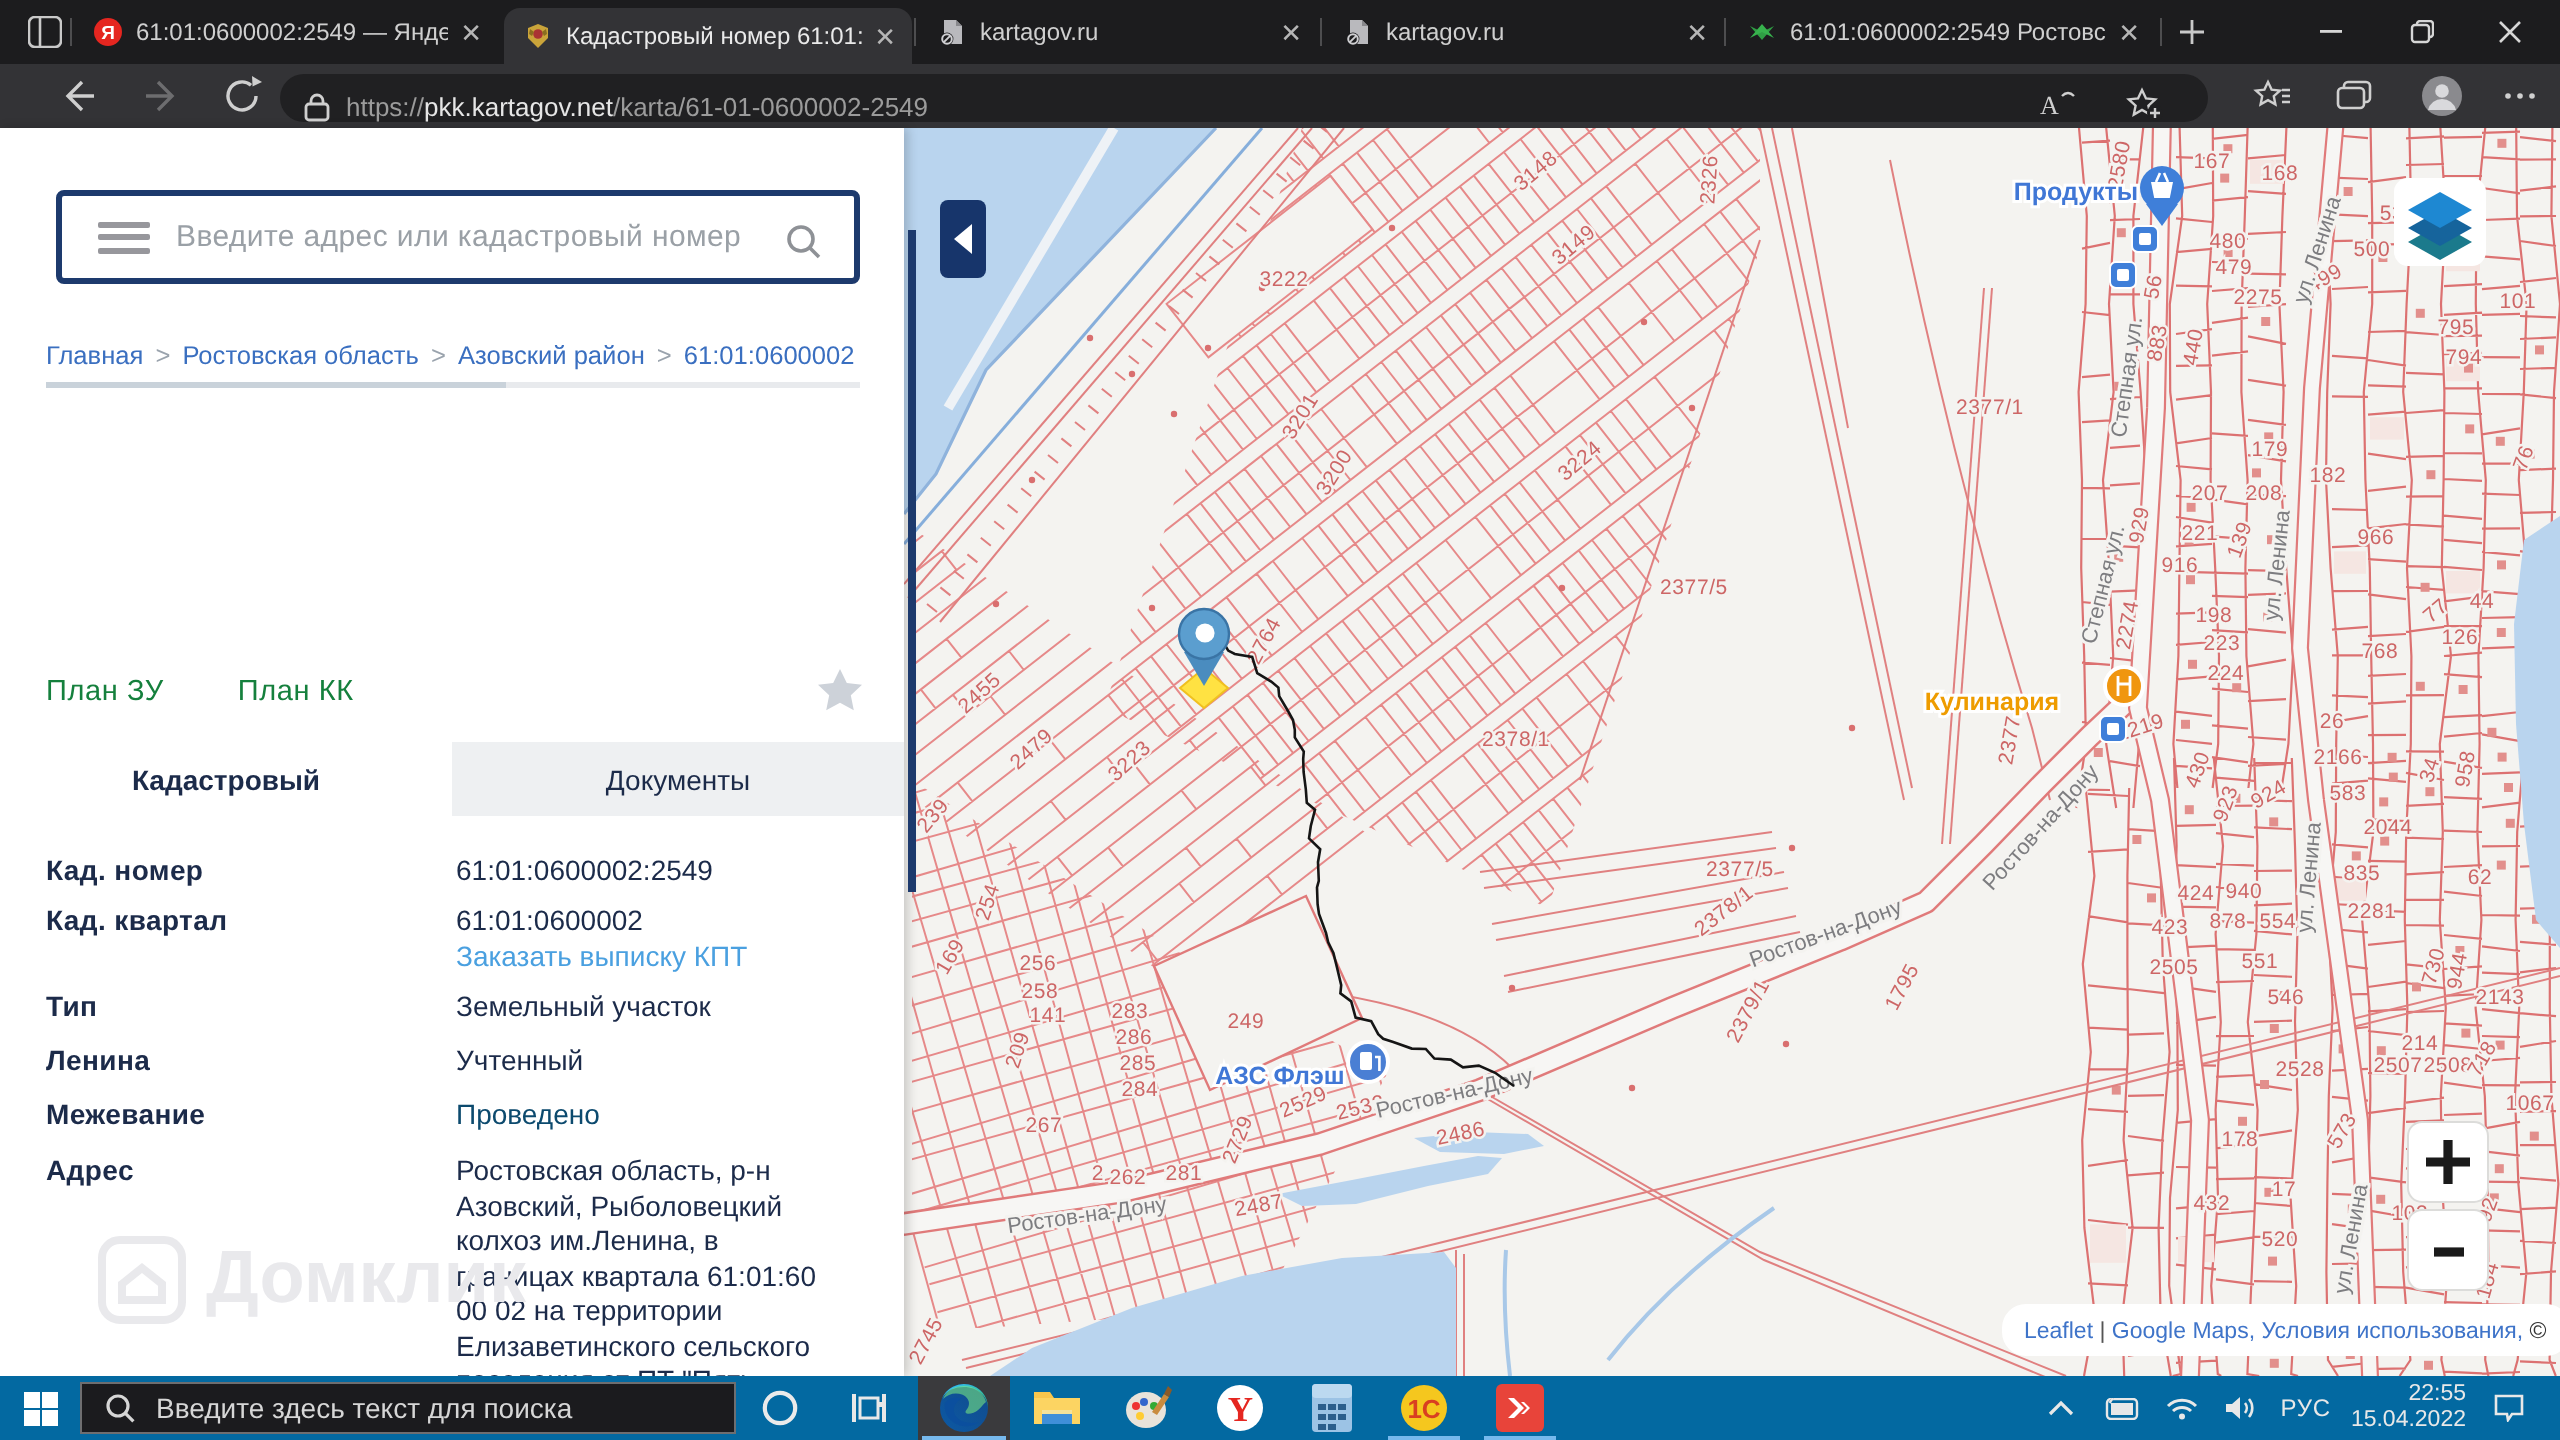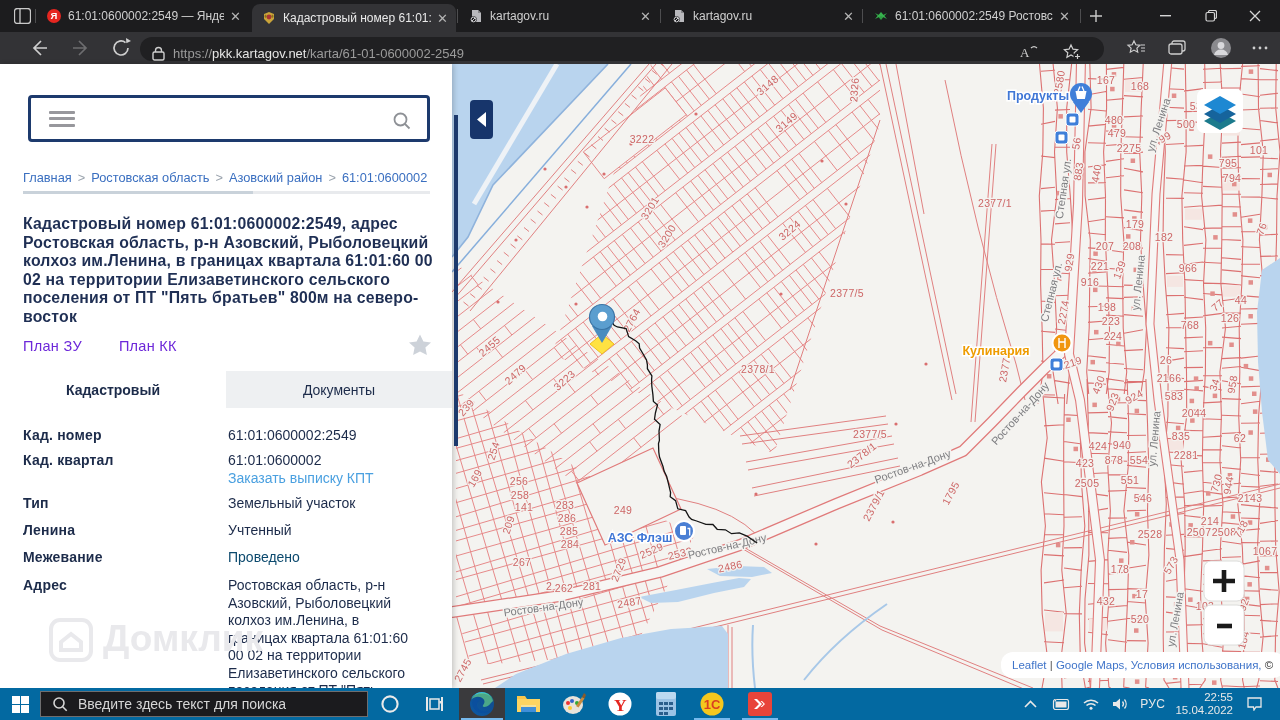--- a/index.html
+++ b/index.html
@@ -22,21 +22,21 @@
 .sthumb{position:absolute;left:454px;top:51px;width:4px;height:331px;background:#1d3a6d;z-index:5}
 .search{position:absolute;left:28px;top:31px;width:402px;height:47px;border:3px solid #1d3a6d;border-radius:4px;background:#fff;display:flex;align-items:center}
 .burger{margin-left:18px;width:26px}
 .burger div{height:3px;background:#97979c;margin:3.5px 0;border-radius:1px}
 .search .ph{color:#9aa0a6;font-size:15px;margin-left:13px;letter-spacing:.2px}
 .crumbs{position:absolute;left:23px;top:106px;width:420px;font-size:12.8px;color:#3a6fc0;white-space:nowrap}
 .crumbs .s{color:#9aa3ad;padding:0 6px}
 .pbar{position:absolute;left:23px;top:127px;width:407px;height:3px;background:#e8eaed}
 .pbar div{width:230px;height:3px;background:#c9d2da}
 h1{position:absolute;left:23px;top:151px;width:412px;font-size:15.8px;line-height:18.6px;color:#1f2f54;font-weight:bold;letter-spacing:.2px}
-.plans{position:absolute;left:23px;top:274px;font-size:14.5px;color:#6d28d9;letter-spacing:.3px}
+.plans{position:absolute;left:23px;top:274px;font-size:14.5px;color:#15803d;letter-spacing:.3px}
 .plans span{margin-right:37px}
 .star{position:absolute;left:407px;top:269px}
 .tabs2{position:absolute;left:0;top:307px;width:452px;height:37px;background:#eef0f2;display:flex;font-size:14px;color:#1c2b4a}
 .tabs2 div{width:226px;display:flex;align-items:center;justify-content:center}
 .tabs2 .on{background:#fff;font-weight:bold}
 .tbl{position:absolute;left:23px;top:360px;width:412px;font-size:14px;color:#1c2b4a}
 .row{position:absolute;left:0;width:412px}
 .row b{font-weight:bold;letter-spacing:.2px}
 .row .v{position:absolute;left:205px;top:0;width:207px;line-height:17.5px}
 a.kpt{color:#4aa0e0;}
@@ -549,30 +549,30 @@
 </svg>
     </div>
 
 <div class="sidebar">
 <div class="search">
  <div class="burger">
           <div></div>
           <div></div>
           <div></div>
         </div>
+ <span class="ph">Введите адрес или кадастровый номер</span>
  <svg style="position:absolute;right:16px;top:14px" width="18" height="18" viewBox="0 0 18 18">
           <circle cx="7.5" cy="7.5" r="6" fill="none" stroke="#8e9196" stroke-width="1.8"></circle>
           <path d="M12 12l4.5 4.5" stroke="#8e9196" stroke-width="1.8"></path>
         </svg>
 </div>
 <div class="crumbs">Главная<span class="s">&gt;</span>Ростовская область<span class="s">&gt;</span>Азовский район<span class="s">&gt;</span>61:01:0600002</div>
 <div class="pbar">
         <div></div>
       </div>
-<h1>Кадастровый номер 61:01:0600002:2549, адрес Ростовская область, р-н Азовский, Рыболовецкий колхоз им.Ленина, в границах квартала 61:01:60 00 02 на территории Елизаветинского сельского поселения от ПТ "Пять братьев" 800м на северо-восток</h1>
 <div class="plans"><span>План ЗУ</span><span>План КК</span></div>
 <div class="star">
         <svg width="26" height="25" viewBox="0 0 26 25">
           <path d="M13 1.5l3.4 7 7.6.9-5.6 5.2 1.5 7.5L13 18.4l-6.9 3.7 1.5-7.5L2 9.4l7.6-.9z" fill="#cdd2d9"></path>
         </svg>
       </div>
 <div class="tabs2">
         <div class="on">Кадастровый</div>
         <div>Документы</div>
       </div>

